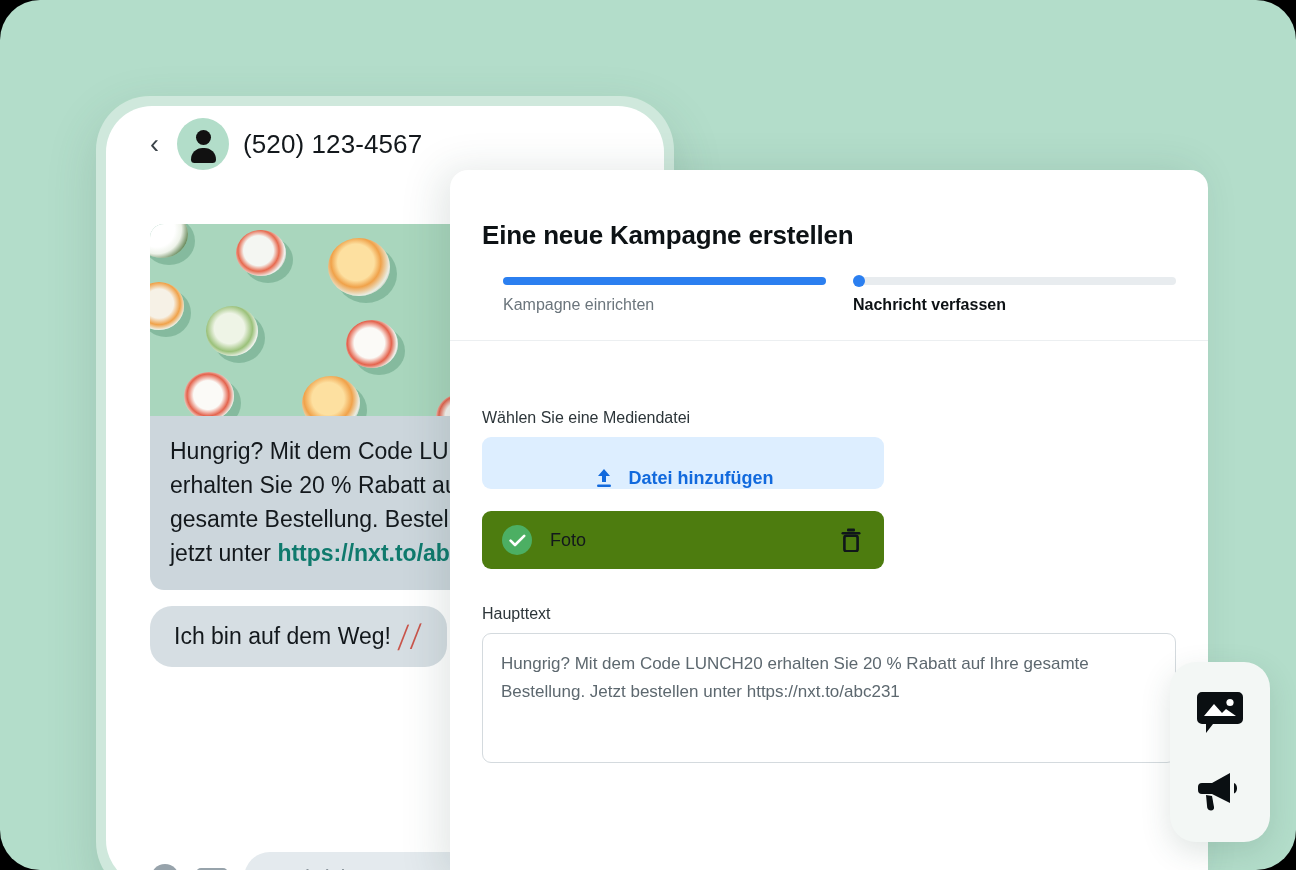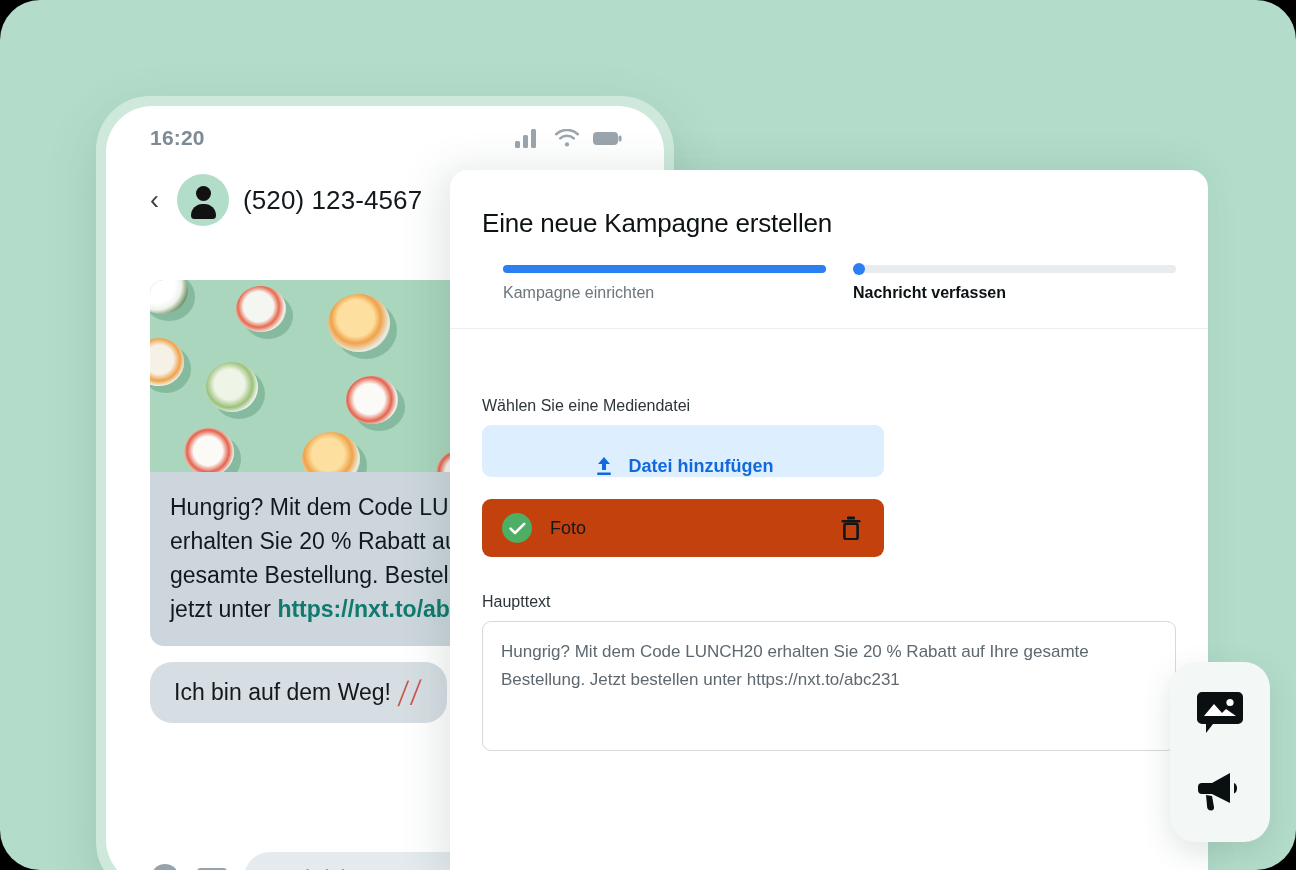--- a/index.html
+++ b/index.html
@@ -193,24 +193,24 @@
     box-shadow: -10px 0 40px rgba(40,70,60,0.13);
     overflow: hidden;
   }
   .modal-header {
     padding: 34px 32px 0 32px;
     border-bottom: 1px solid #eceff1;
     padding-bottom: 26px;
   }
   .modal-title {
     font-size: 26px;
-    font-weight: 400;
+    font-weight: 700;
     color: #0d1215;
     letter-spacing: -0.2px;
-    margin: 4px 0 26px 0;
+    margin: 16px 0 26px 0;
   }
   .stepper {
     display: flex;
     gap: 27px;
     margin-left: 21px;
   }
   .step {
     flex: 1;
   }
   .step-track {
@@ -285,21 +285,21 @@
     justify-content: center;
     gap: 14px;
     font-size: 18px;
     font-weight: 700;
     color: #1169dd;
   }
   .file-row {
     margin-top: 22px;
     width: 402px;
     height: 58px;
-    background: #c2410c;
+    background: #4d7c0f;
     border-radius: 9px;
     display: flex;
     align-items: center;
     padding: 0 22px 0 20px;
     box-sizing: border-box;
     gap: 18px;
   }
   .check-circle {
     width: 30px; height: 30px;
     border-radius: 50%;
@@ -346,39 +346,20 @@
 </style>
 </head>
 <body>
 
 <div id="scene">
 
   <div id="phone-frame">
     <div id="phone-screen">
 
       
-      <div class="status-bar">
-        <div class="status-time">16:20</div>
-        <div class="status-icons">
-          <svg width="26" height="19" viewBox="0 0 26 19">
-            <rect x="0" y="12" width="5" height="7" rx="1.5" fill="#9aa5ad"></rect>
-            <rect x="8" y="6" width="5" height="13" rx="1.5" fill="#9aa5ad"></rect>
-            <rect x="16" y="0" width="5" height="19" rx="1.5" fill="#9aa5ad"></rect>
-          </svg>
-          <svg width="26" height="19" viewBox="0 0 26 19">
-            <path d="M13 17.5a2.1 2.1 0 1 0 0-4.2 2.1 2.1 0 0 0 0 4.2z" fill="#9aa5ad"></path>
-            <path d="M6.2 9.4a10 10 0 0 1 13.6 0" stroke="#9aa5ad" stroke-width="2.6" fill="none" stroke-linecap="round"></path>
-            <path d="M2.2 5.2a15.8 15.8 0 0 1 21.6 0" stroke="#9aa5ad" stroke-width="2.6" fill="none" stroke-linecap="round"></path>
-          </svg>
-          <svg width="29" height="19" viewBox="0 0 29 19">
-            <rect x="0" y="3" width="25" height="13" rx="4" fill="#9aa5ad"></rect>
-            <rect x="25.5" y="6.5" width="3" height="6" rx="1.5" fill="#9aa5ad"></rect>
-          </svg>
-        </div>
-      </div>
 
       
       <div class="chat-header">
         <div class="back-chevron">‹</div>
         <div class="contact-avatar">
           <div class="head"></div>
             <div class="body"></div>
         </div>
         <div class="contact-name">(520) 123-4567</div>
       </div>

